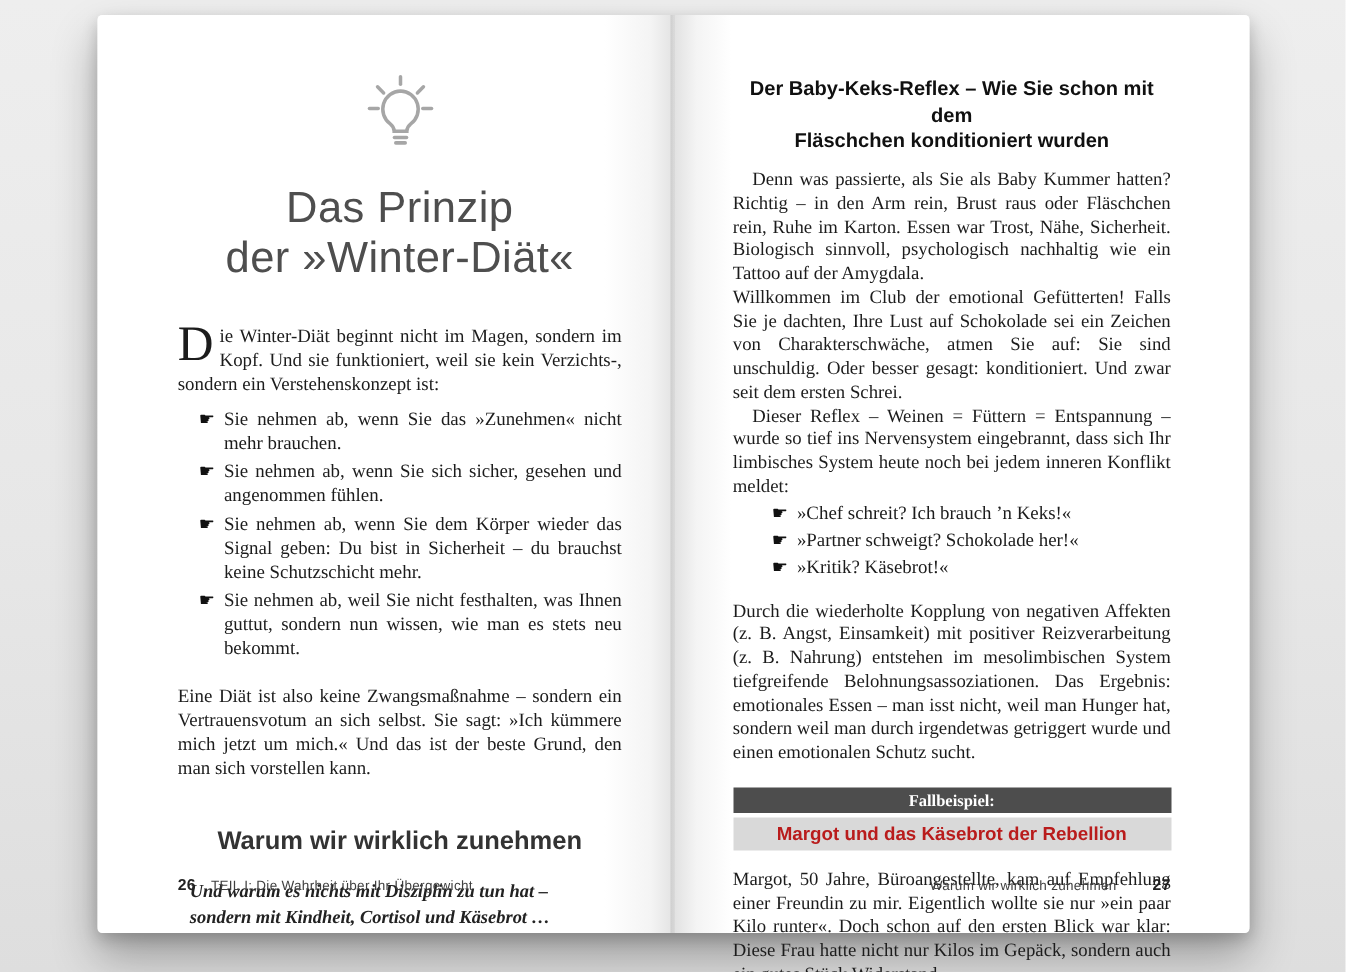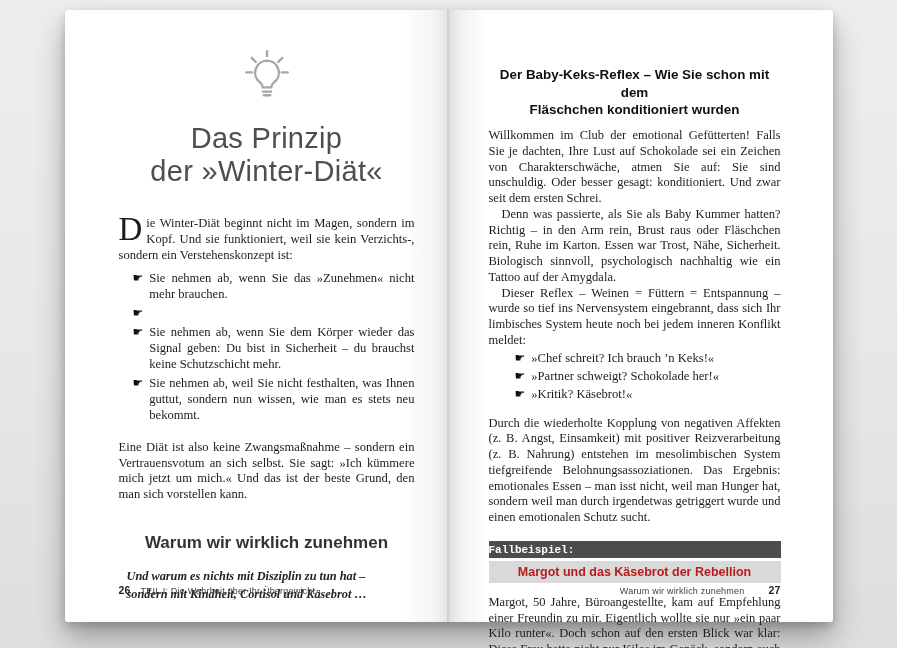--- a/index.html
+++ b/index.html
@@ -22,21 +22,21 @@
   }
   .page { width:50%; position:relative; }
   .page-left {
     border-radius:3px 0 0 3px;
     background:linear-gradient(to right,#ffffff 0%,#ffffff 88%,#f4f4f4 96%,#e3e3e3 100%);
     padding:38px 34px 0 54px;
   }
   .page-right {
     border-radius:0 3px 3px 0;
     background:linear-gradient(to left,#ffffff 0%,#ffffff 90%,#f4f4f4 96%,#e1e1e1 100%);
-    padding:56px 52px 0 40px;
+    padding:40px 52px 0 40px;
   }
 
   .bulb { text-align:center; margin-bottom:16px; }
 
   .chapter-title {
     text-align:center;
     font-family:"Liberation Sans", sans-serif;
     font-weight:300; font-size:29px; line-height:1.14;
     color:#4e4e4e; letter-spacing:0.3px; margin-bottom:28px;
   }
@@ -80,22 +80,22 @@
   }
   .rp { font-size:12.5px; line-height:1.26; }
   .indent { text-indent:13px; }
   .bullets-right { margin:2px 0 0 0; }
   .bullets-right .hand { margin-left:26px; }
   .bullets-right .bullet { margin-bottom:2px; }
   .para4 { margin-top:13px; }
 
   .case-label {
     margin-top:15px; background:#4d4d4d; color:#ffffff;
-    font-family:Liberation Mono, monospace; font-weight:700;
-    font-size:11px; padding:3px 0 2px;
+    font-family:Liberation Serif, serif; font-weight:700;
+    font-size:11px; text-align:center; padding:3px 0 2px;
   }
   .case-title {
     margin-top:3px; background:#d9d9d9; color:#b91c1c;
     font-family:"Liberation Sans", sans-serif; font-weight:700;
     font-size:12.5px; text-align:center; padding:4px 0;
     margin-bottom:12px;
   }
 
   .footer {
     position:absolute; bottom:26px;
@@ -138,20 +138,21 @@
 
       <p class="body intro"><span class="dropcap">D</span><span>ie </span><span class="it">Winter-Diät</span><span> beginnt nicht im Magen, sondern im Kopf. Und sie funktioniert, weil sie kein Verzichts-, sondern ein Verstehenskonzept ist:</span></p>
 
       <div class="bullets">
         <div class="bullet">
           <span class="hand">☛</span>
           <span class="btext">Sie nehmen ab, wenn Sie das »Zunehmen« nicht mehr brauchen.</span>
         </div>
         <div class="bullet">
           <span class="hand">☛</span>
+          <span class="btext">Sie nehmen ab, wenn Sie sich sicher, gesehen und angenommen fühlen.</span>
         </div>
         <div class="bullet">
           <span class="hand">☛</span>
           <span class="btext"><span>Sie nehmen ab, wenn Sie dem Körper wieder das Signal geben: </span><span class="it">Du bist in Sicherheit – du brauchst keine Schutzschicht mehr.</span></span>
         </div>
         <div class="bullet">
           <span class="hand">☛</span>
           <span class="btext">Sie nehmen ab, weil Sie nicht festhalten, was Ihnen guttut, sondern nun wissen, wie man es stets neu bekommt.</span>
         </div>
       </div>
@@ -167,22 +168,22 @@
       </div>
     </div>
 
     <div class="page page-right">
 
       <h2 class="right-heading">
         <span>Der Baby-Keks-Reflex – Wie Sie schon mit dem</span><br>
         <span>Fläschchen konditioniert wurden</span>
       </h2>
 
+      <p class="body rp indent">Denn was passierte, als Sie als Baby Kummer hatten? Richtig – in den Arm rein, Brust raus oder Fläschchen rein, Ruhe im Karton. Essen war Trost, Nähe, Sicherheit. Biologisch sinnvoll, psychologisch nachhaltig wie ein Tattoo auf der Amygdala.</p>
       <p class="body rp">Willkommen im Club der emotional Gefütterten! Falls Sie je dachten, Ihre Lust auf Schokolade sei ein Zeichen von Charakterschwäche, atmen Sie auf: Sie sind unschuldig. Oder besser gesagt: konditioniert. Und zwar seit dem ersten Schrei.</p>
-      <p class="body rp indent">Denn was passierte, als Sie als Baby Kummer hatten? Richtig – in den Arm rein, Brust raus oder Fläschchen rein, Ruhe im Karton. Essen war Trost, Nähe, Sicherheit. Biologisch sinnvoll, psychologisch nachhaltig wie ein Tattoo auf der Amygdala.</p>
       <p class="body rp indent">Dieser Reflex – Weinen = Füttern = Entspannung – wurde so tief ins Nervensystem eingebrannt, dass sich Ihr limbisches System heute noch bei jedem inneren Konflikt meldet:</p>
 
       <div class="bullets bullets-right">
         <div class="bullet">
           <span class="hand">☛</span>
           <span class="btext">»Chef schreit? Ich brauch ’n Keks!«</span>
         </div>
         <div class="bullet">
           <span class="hand">☛</span>
           <span class="btext">»Partner schweigt? Schokolade her!«</span>

